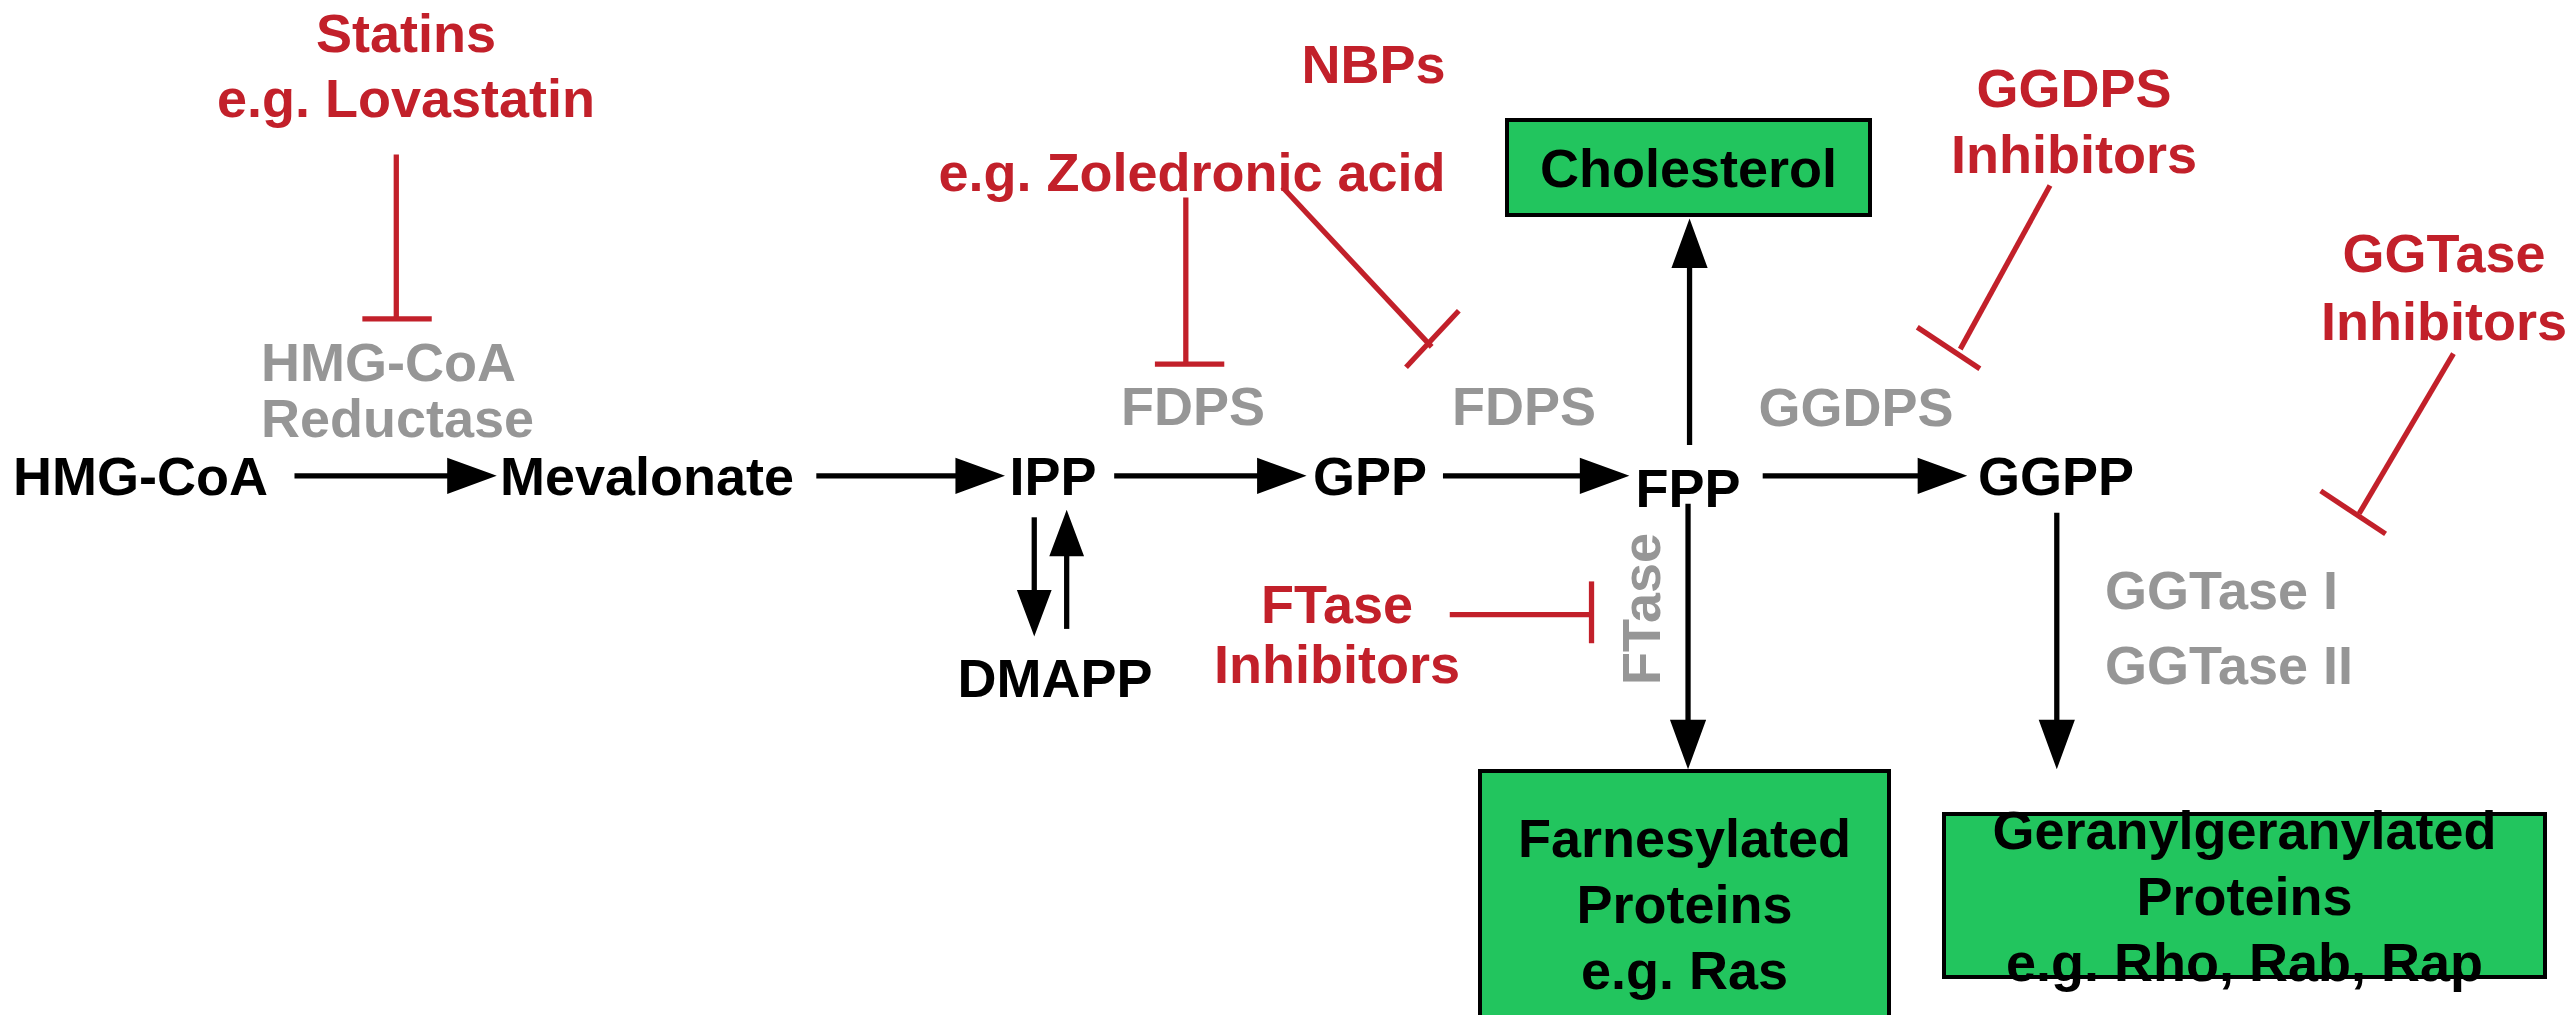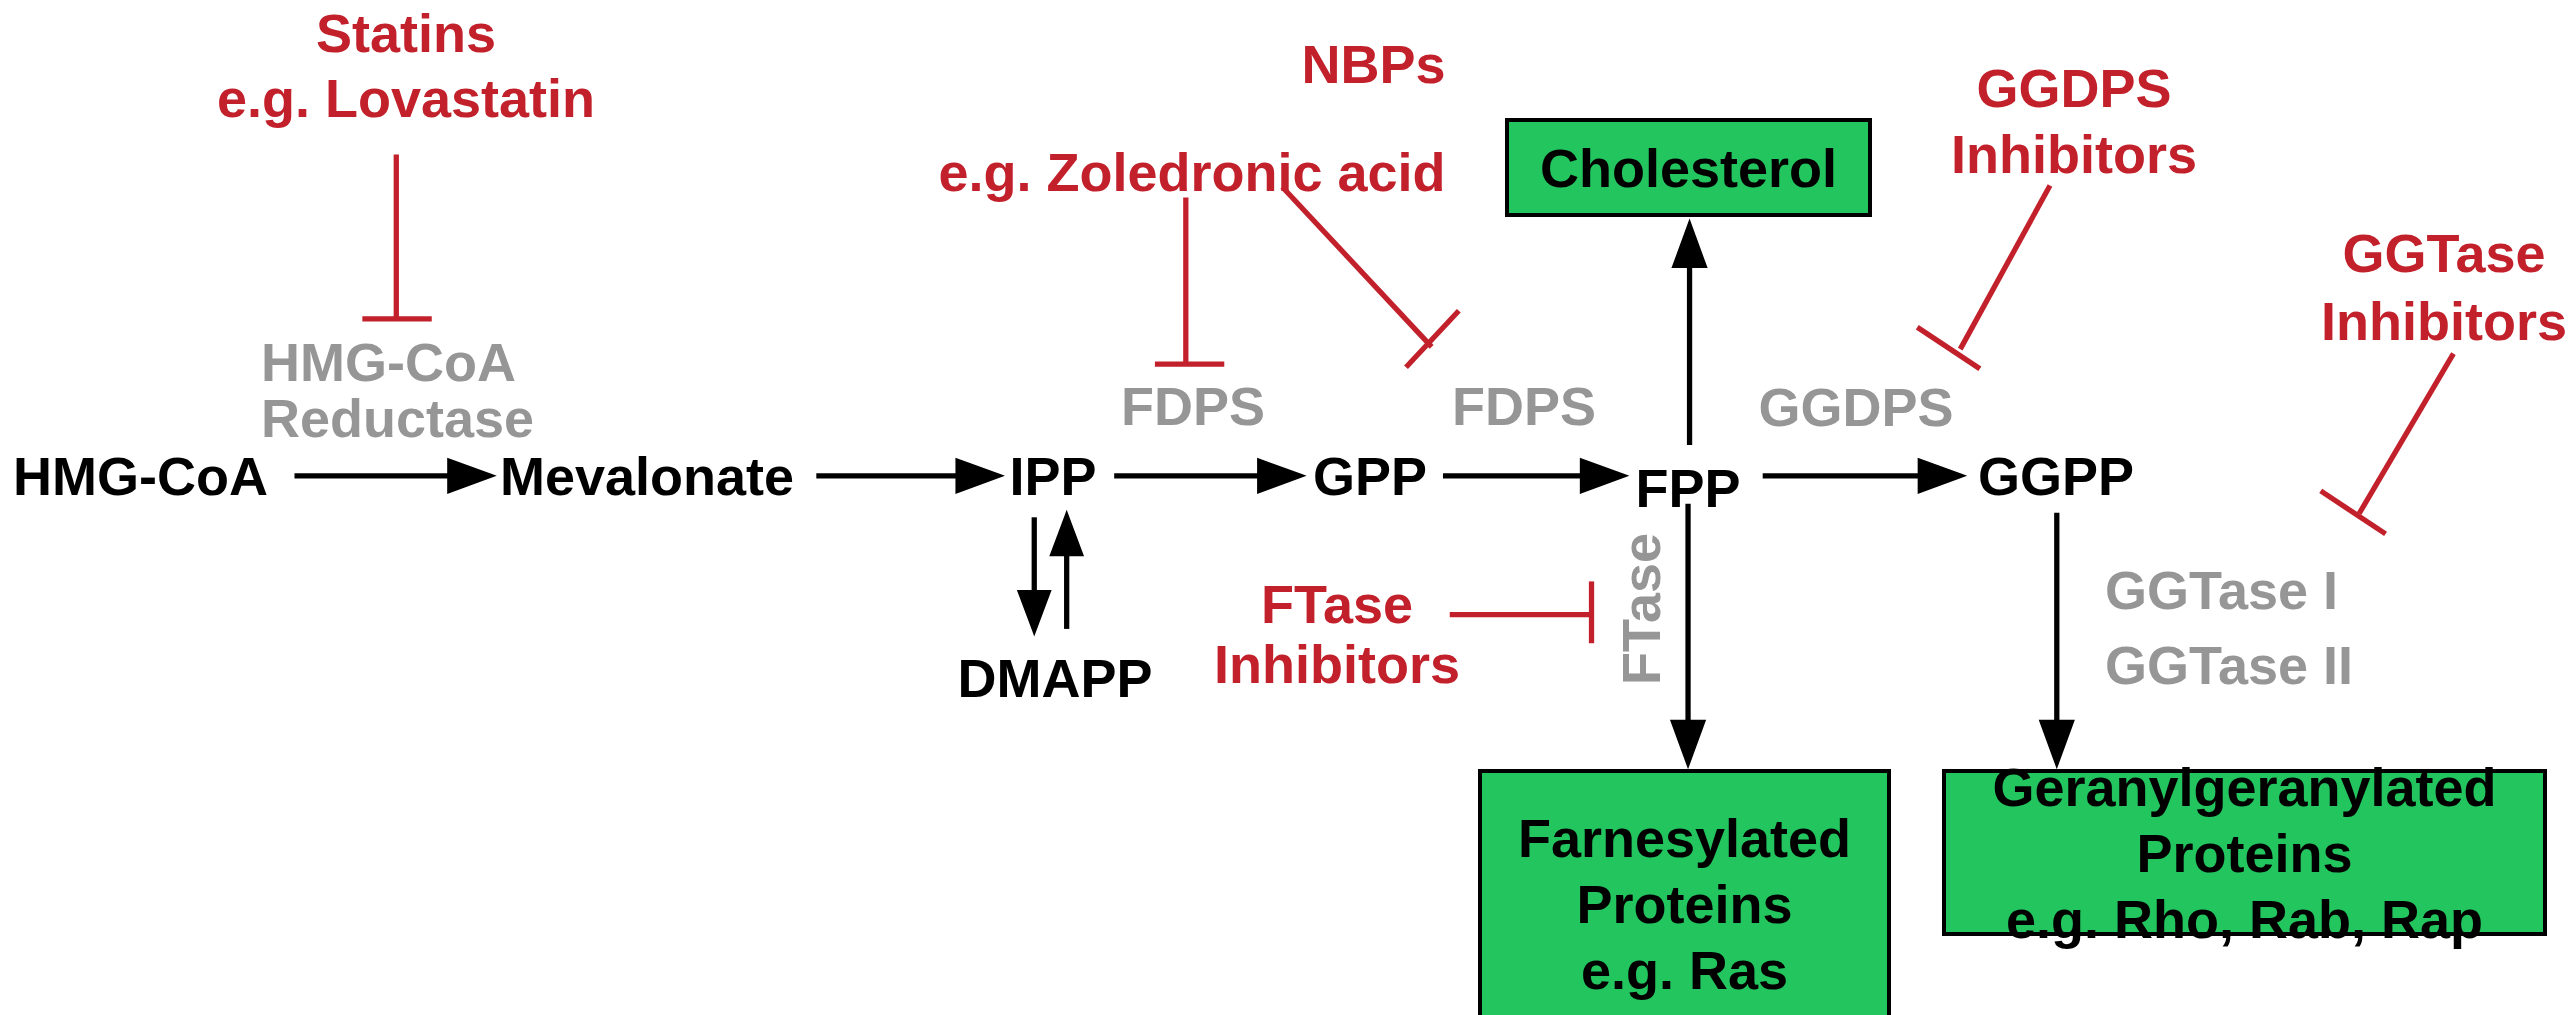--- a/index.html
+++ b/index.html
@@ -171,20 +171,20 @@
   </div>
 
   <div class="box" style="left:1505px; top:118px; width:367px; height:99px;">
     <div>Cholesterol</div>
   </div>
   <div class="box" style="left:1478px; top:769px; width:413px; height:270px;">
     <div>Farnesylated</div>
     <div>Proteins</div>
     <div>e.g. Ras</div>
   </div>
-  <div class="box" style="left:1942px; top:769px; width:605px; height:167px;">
+  <div class="box" style="left:1942px; top:812px; width:605px; height:167px;">
     <div>Geranylgeranylated</div>
     <div>Proteins</div>
     <div>e.g. Rho, Rab, Rap</div>
   </div>
 
 </div>
 
 
 </body></html>

